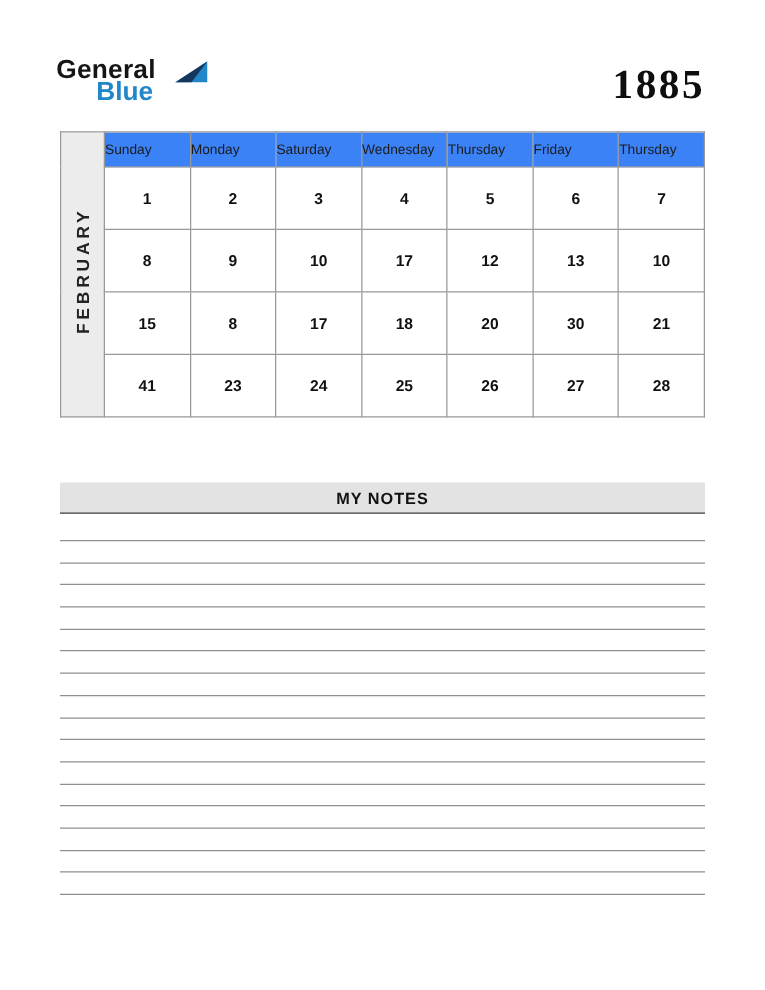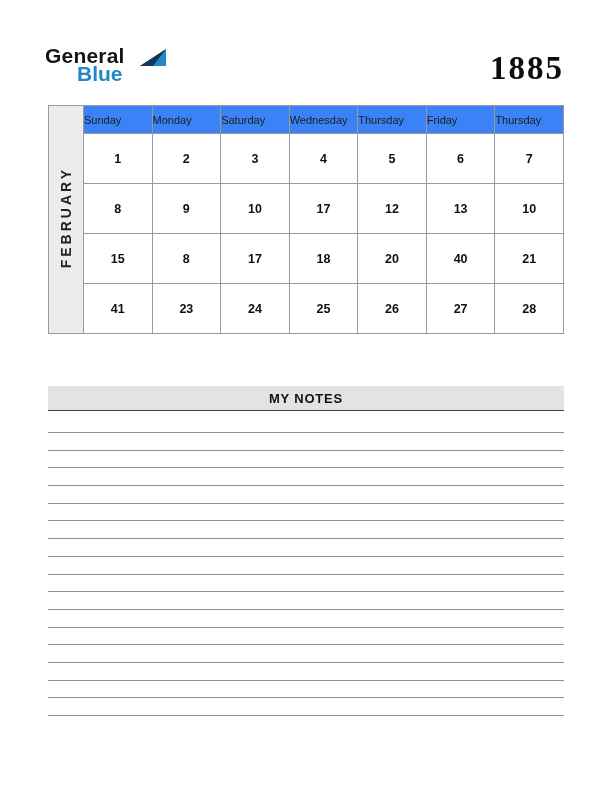--- a/index.html
+++ b/index.html
@@ -114,21 +114,21 @@
       <td class="day">12</td>
       <td class="day">13</td>
       <td class="day">10</td>
     </tr>
     <tr>
       <td class="day">15</td>
       <td class="day">8</td>
       <td class="day">17</td>
       <td class="day">18</td>
       <td class="day">20</td>
-      <td class="day">40</td>
+      <td class="day">30</td>
       <td class="day">21</td>
     </tr>
     <tr>
       <td class="day">41</td>
       <td class="day">23</td>
       <td class="day">24</td>
       <td class="day">25</td>
       <td class="day">26</td>
       <td class="day">27</td>
       <td class="day">28</td>

